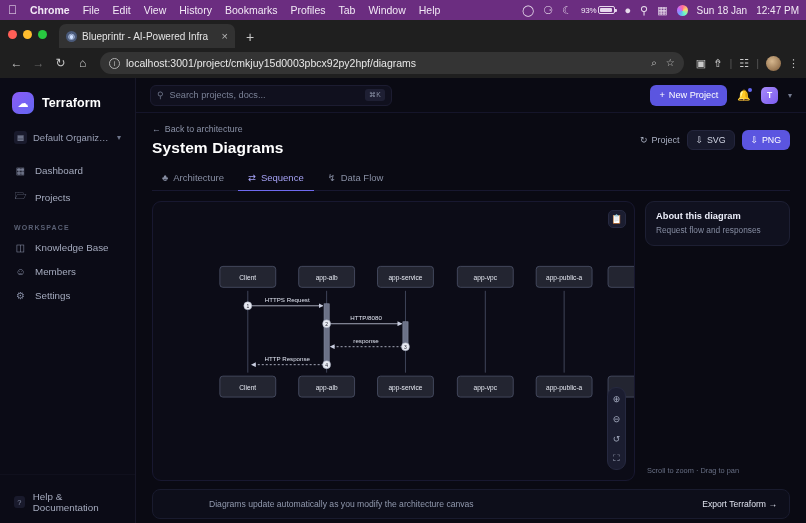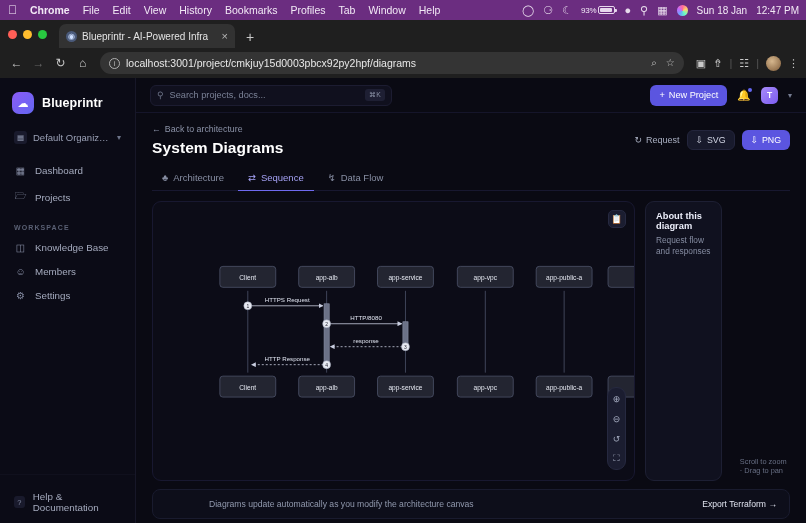--- a/index.html
+++ b/index.html
@@ -244,21 +244,21 @@
   .zoomctl {
     position: absolute; right: 8px; bottom: 10px;
     width: 19px; background: #1b1d30; border: 1px solid #262940;
     border-radius: 9px; padding: 4px 0;
     display: flex; flex-direction: column; align-items: center; gap: 7px;
     z-index: 5;
   }
   .zoomctl .zb { color: #a2a9bd; font-size: 9px; width: 14px; height: 13px;
     display: flex; align-items: center; justify-content: center; }
 
-  .rightcol { width: 145px; flex: none; display: flex; flex-direction: row; gap: 16px; }
+  .rightcol { width: 145px; flex: none; display: flex; flex-direction: column; gap: 16px; }
   .aboutcard {
     background: #10111f; border: 1px solid #1d1f33; border-radius: 9px;
     padding: 9px 10px;
   }
   .aboutcard .t { color: #eceefa; font-size: 9.3px; font-weight: bold; }
   .aboutcard .s { color: #868da2; font-size: 8.3px; margin-top: 4px; line-height: 1.35; }
   .hint { margin-top: auto; padding: 0 2px 6px; color: #676e83; font-size: 7.4px; text-align: left; }
 
   
   .footerbar {
@@ -342,21 +342,21 @@
       <span>⋮</span>
     </div>
   </div>
 </div>
 
 <div class="app">
 
   <aside class="sidebar">
     <div class="brand">
       <span class="logo">☁</span>
-      <span class="name">Blueprintr</span>
+      <span class="name">Terraform</span>
     </div>
 
     <div class="orgsel">
       <span class="boxico">▦</span>
       <span class="nm">Default Organization</span>
       <span class="chev">▾</span>
     </div>
 
     <div class="navlist">
       <div class="navitem">
@@ -416,21 +416,21 @@
       <div>
         <div class="backlink">
           <span>←</span>
           <span>Back to architecture</span>
         </div>
         <div class="h1">System Diagrams</div>
       </div>
       <div class="headactions">
         <button class="btn-ghost">
           <span>↻</span>
-          <span>Request</span>
+          <span>Project</span>
         </button>
         <button class="btn-soft">
           <span>⇩</span>
           <span>SVG</span>
         </button>
         <button class="btn-accent">
           <span>⇩</span>
           <span>PNG</span>
         </button>
       </div>

